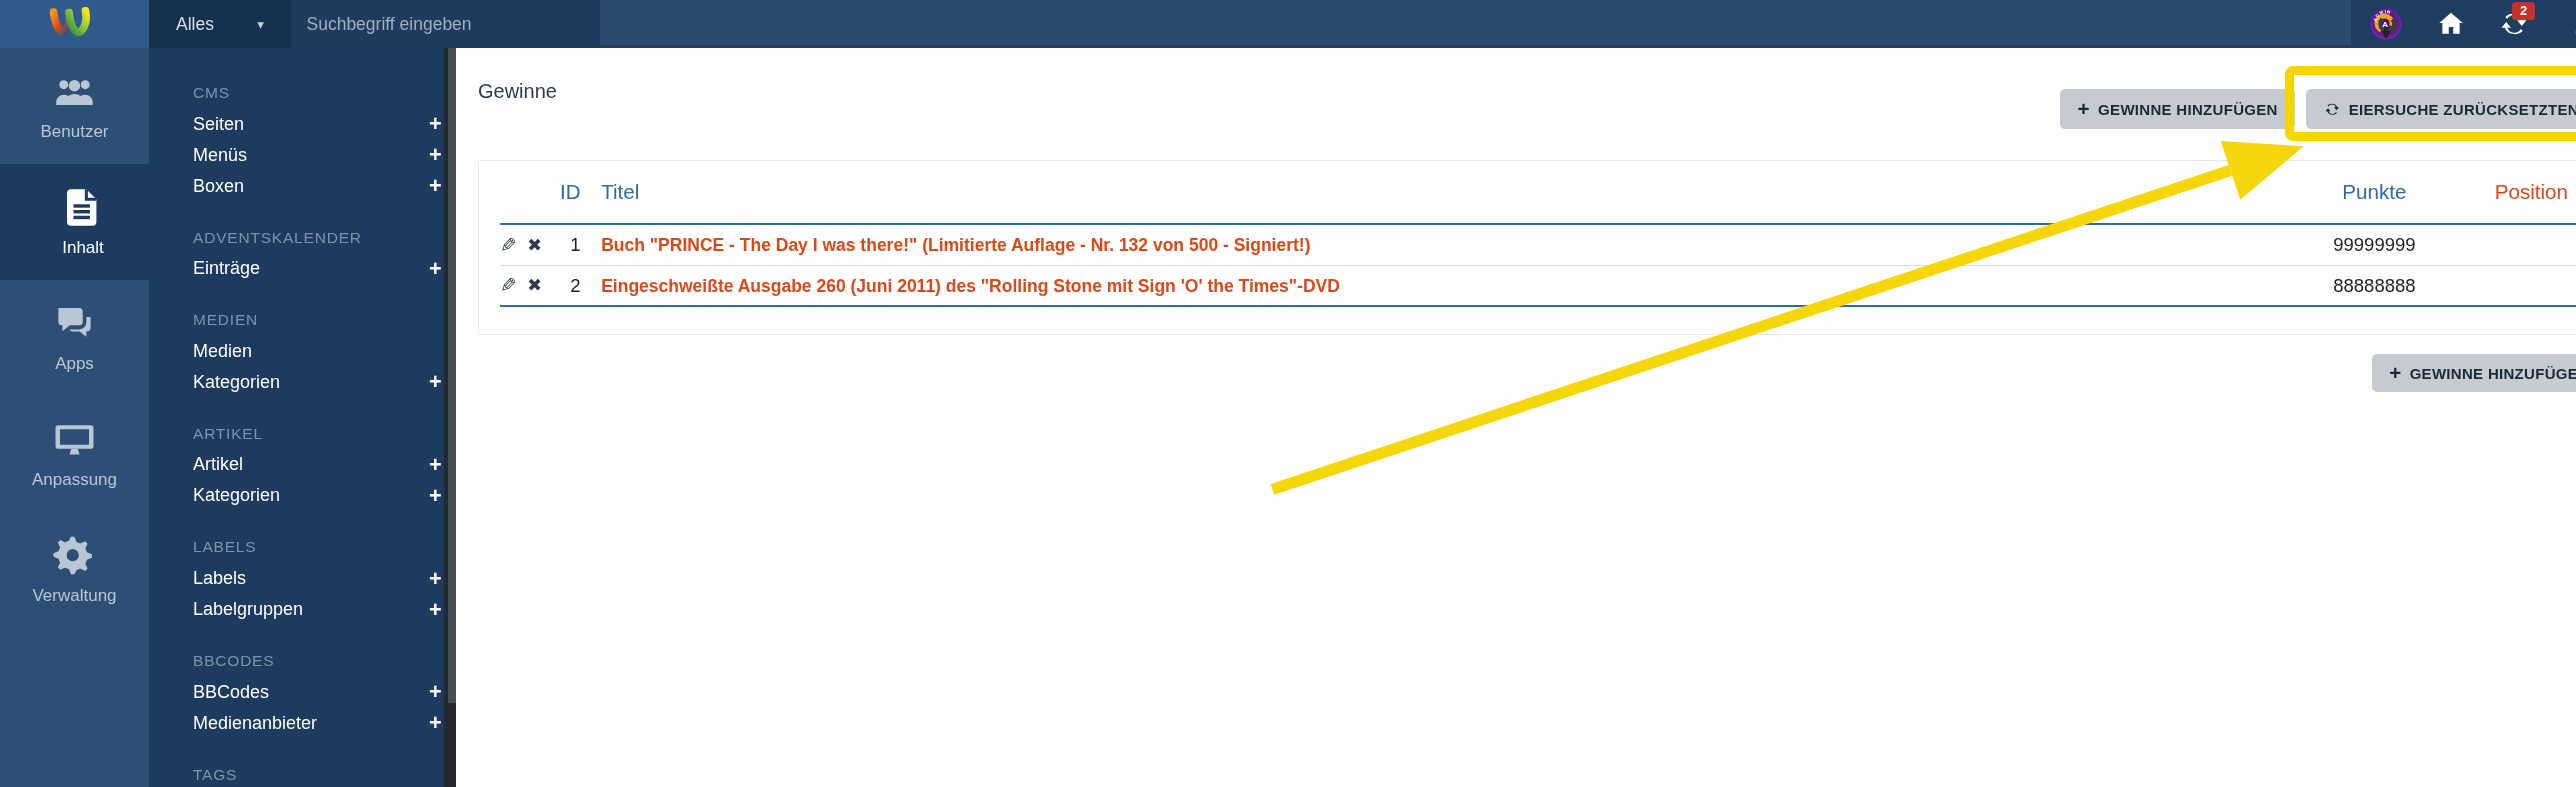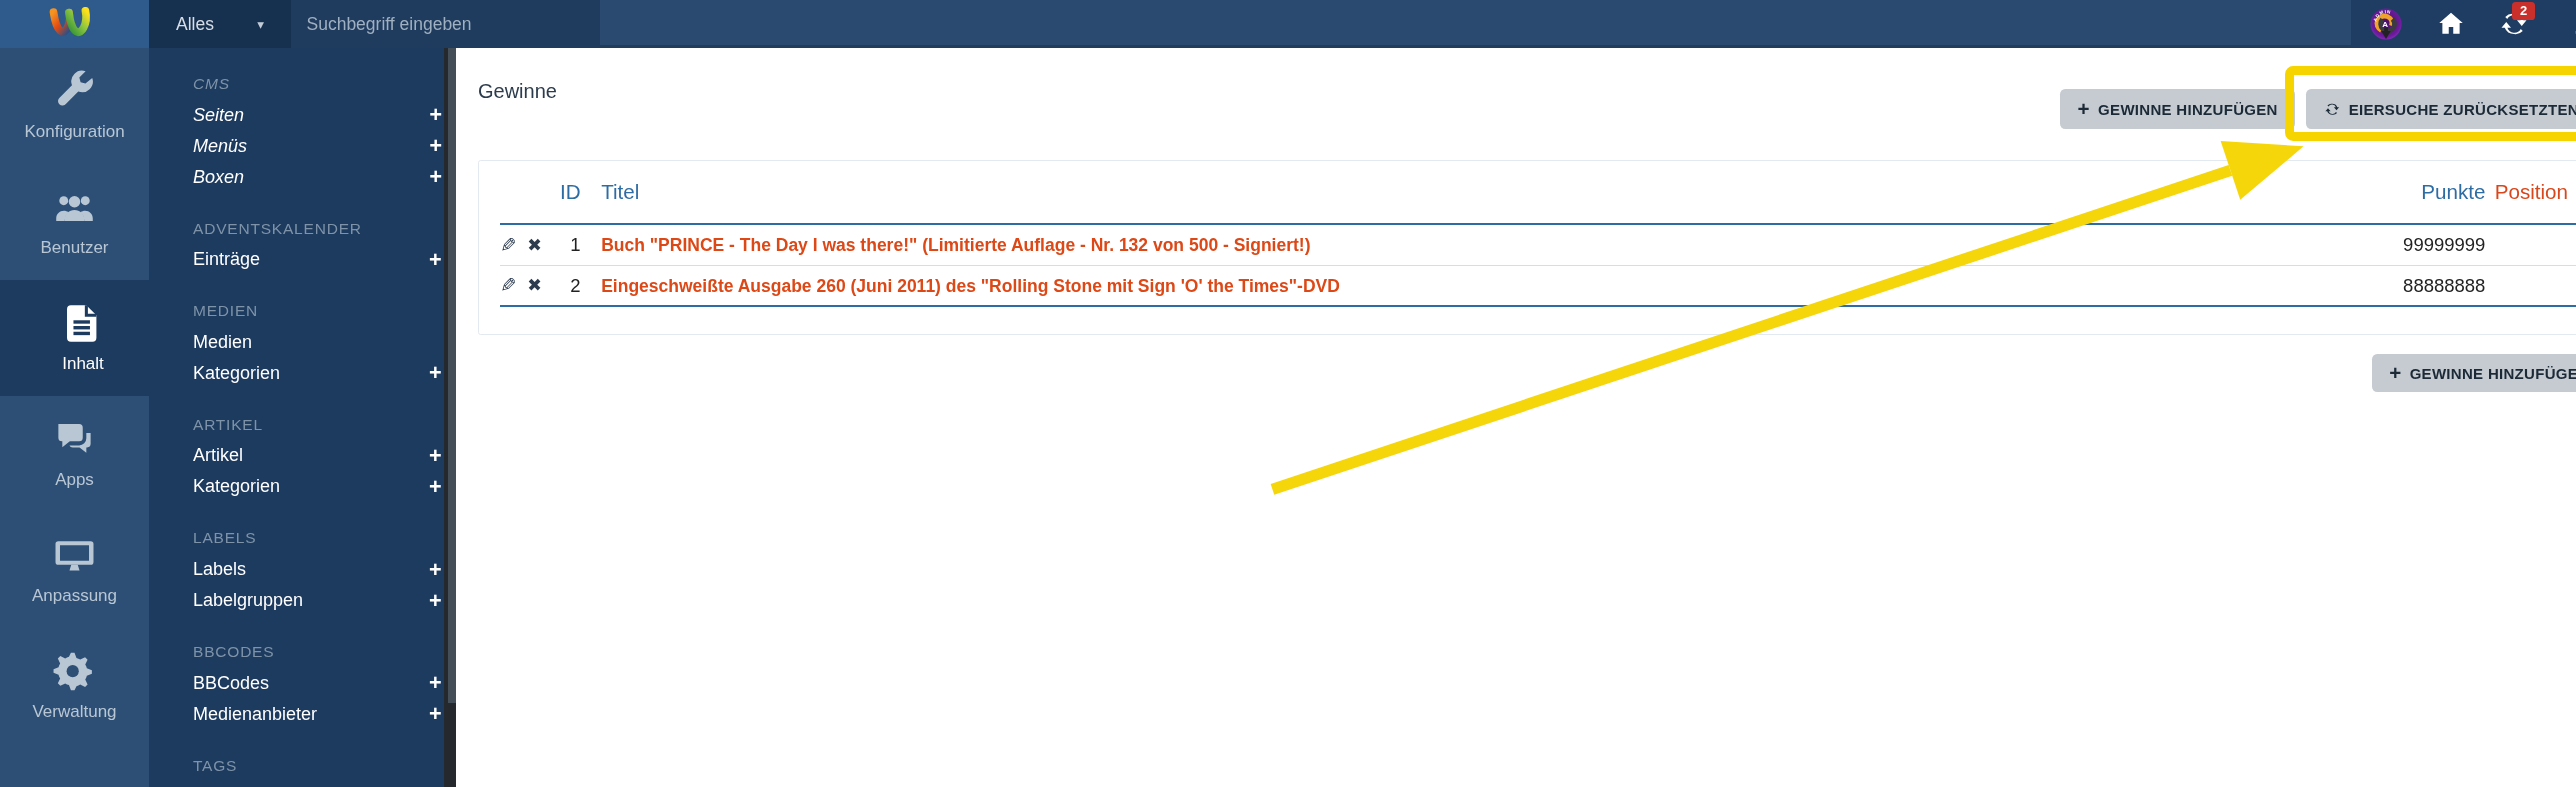--- a/index.html
+++ b/index.html
@@ -40,21 +40,21 @@
   .side-item { height:116px; display:flex; flex-direction:column; align-items:center; justify-content:center;
                gap:8.2px; color:#b9c7d4; cursor:pointer; }
   .side-item svg { width:43px; height:43px; }
   .side-item .side-label { font-size:17px; }
   .side-item.active { background:#1d3a5f; color:#ffffff;padding-left:17px; }
 
   
   .subnav { position:absolute; left:149px; top:48px; width:307px; height:739px; background:#1d3a5f;
             padding:20.6px 14.4px 0 44px; overflow:hidden; z-index:5; }
   .subnav-section { margin-top:20.6px; }
-  .subnav-section:first-child { margin-top:0;font-style:italic; }
+  .subnav-section:first-child { margin-top:9px; }
   .subnav-header { height:31px; display:flex; align-items:center; color:#7e93a8; font-size:15.5px;
                    letter-spacing:0.8px; }
   .subnav-item { height:31px; display:flex; align-items:center; color:#ffffff; font-size:18px; cursor:pointer; }
   .subnav-item .add-glyph { margin-left:auto; font-size:21.6px; font-weight:700; color:#ffffff; cursor:pointer;
                             line-height:1; }
   .subnav-scrollbar { position:absolute; left:444px; top:48px; width:12.4px; height:739px; background:#25282c; z-index:6; }
   .subnav-scrollbar .thumb { position:absolute; left:3.6px; top:0; width:8.8px; height:655px; background:#434e59; }
 
   
   .main { position:absolute; left:456px; top:48px; right:0; bottom:0; background:#fff; }
@@ -76,21 +76,21 @@
   .table-panel { position:absolute; left:478px; top:160px; width:2130px; height:175px; background:#fff;
                  border:1.5px solid #e3e9f0; border-radius:2.6px; padding:0 20.6px; z-index:1; }
   .thead { display:flex; align-items:center; height:64px; border-bottom:2.6px solid #2e6da4;
            color:#2e6da4; font-size:20.6px; }
   .trow { display:flex; align-items:center; height:41px; font-size:18.5px; color:#222; }
   .trow.first { border-bottom:1.5px solid #dcdcdc; }
   .trow.last { border-bottom:2.6px solid #2e6da4; }
   .col-actions { width:57px; display:flex; align-items:center; gap:11.3px; }
   .col-id { width:24px; text-align:right; }
   .col-titel { flex:1; padding-left:20.6px; text-align:left; }
-  .col-punkte { width:222px; text-align:right; }
+  .col-punkte { width:222px; text-align:center; }
   .col-position { width:101px; text-align:right; }
   .sorted { color:#d9481c; display:flex; align-items:center; justify-content:flex-end; gap:6.2px; }
   .sort-tri { font-size:12.4px; color:#d9481c; }
   .row-link { color:#dd4817; font-weight:700; font-size:17.5px; text-decoration:none; cursor:pointer; }
   .icon-edit { display:inline-block; font-size:19.6px; color:#2c3b4e; transform:scaleX(-1); cursor:pointer; }
   .icon-del { font-size:17.5px; color:#2c3b4e; font-weight:700; cursor:pointer; }
 
   
   .anno-arrow { position:absolute; left:0; top:0; width:2617px; height:787px; z-index:50; pointer-events:none; }
 </style>
@@ -174,26 +174,20 @@
           <circle cx="12" cy="4.6" r="2.6"></circle>
           <path d="M8.6 8.8h5.2v9.2h1.9v2.6H7.2v-2.6h1.9v-6.6H8.6z"></path>
         </g>
       </svg>
     </div>
   </header>
 
   <nav class="sidebar">
     <div class="side-item">
       <svg viewBox="0 0 24 24">
-        <path fill="currentColor" d="M21.9 4.4a6 6 0 0 1-7.8 7.6l-6.8 6.8a2.5 2.5 0 1 1-3.5-3.5l6.8-6.8a6 6 0 0 1 7.6-7.8l-3.5 3.5.7 2.7 2.7.7 3.8-3.2z"></path>
-      </svg>
-      <span class="side-label">Konfiguration</span>
-    </div>
-    <div class="side-item">
-      <svg viewBox="0 0 24 24">
         <g fill="currentColor">
           <circle cx="6" cy="8.2" r="2.5"></circle>
             <circle cx="18" cy="8.2" r="2.5"></circle>
           <path d="M1.8 18c0-2.4 1.9-4.2 4.3-4.2.9 0 1.8.3 2.5.8a6.6 6.6 0 0 0-2 4.4v.6H1.8z"></path>
           <path d="M22.2 18c0-2.4-1.9-4.2-4.3-4.2-.9 0-1.8.3-2.5.8a6.6 6.6 0 0 1 2 4.4v.6h4.8z"></path>
           <circle cx="12" cy="8.8" r="3.2"></circle>
           <path d="M12 13.4c-3 0-5.4 2.1-5.4 4.8v1.4h10.8v-1.4c0-2.7-2.4-4.8-5.4-4.8z"></path>
         </g>
       </svg>
       <span class="side-label">Benutzer</span>

